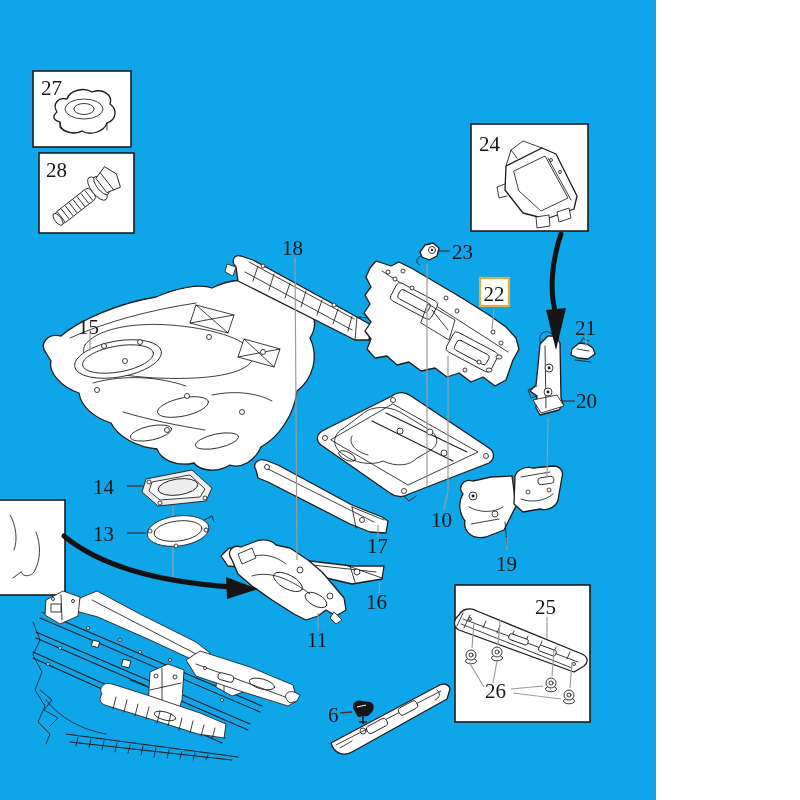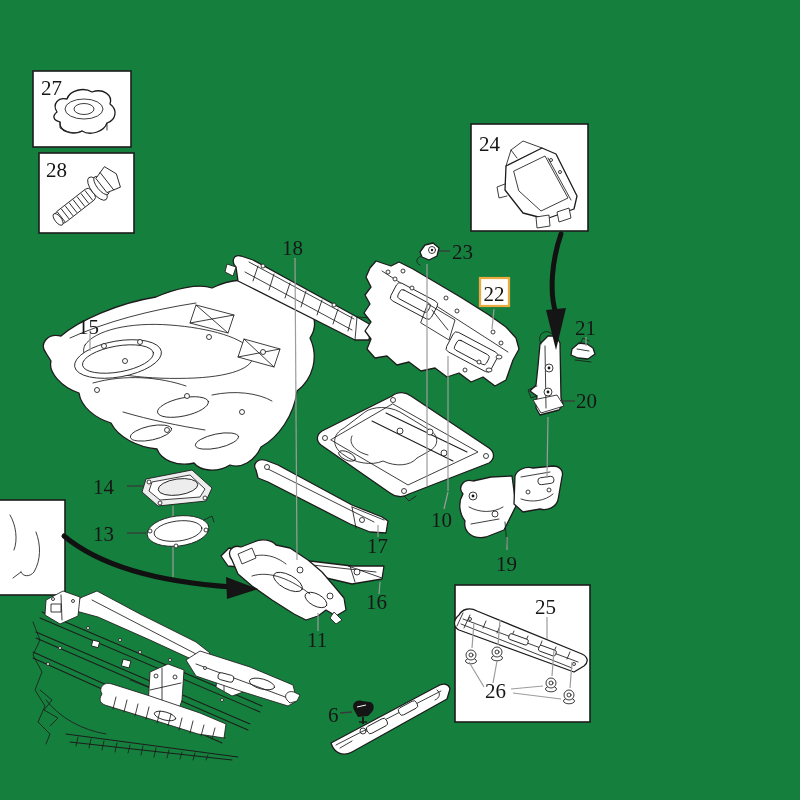--- a/index.html
+++ b/index.html
@@ -1,17 +1,17 @@
 <!DOCTYPE html>
 <html><head>
 <meta charset="utf-8">
 <title>Parts Diagram</title>
 <style>
   html,body{margin:0;padding:0;background:#ffffff;}
-  #stage{width:800px;height:800px;position:relative;background:#15803d;}
+  #stage{width:656px;height:800px;position:relative;background:#0ea5e9;}
   svg{display:block;}
   .o  {fill:#fff;stroke:#1c1c1c;stroke-width:1.3;stroke-linejoin:round;}
   .t  {fill:none;stroke:#1c1c1c;stroke-width:.85;stroke-linejoin:round;stroke-linecap:round;}
   .tf {fill:#fff;stroke:#1c1c1c;stroke-width:.85;stroke-linejoin:round;}
   .sh {fill:#ededed;stroke:#1c1c1c;stroke-width:.9;}
   .rail{fill:none;stroke:#1c1c1c;stroke-width:1.05;stroke-linecap:round;}
   .ld {fill:none;stroke:#9c9c9c;stroke-width:1.2;}
   .dsh{fill:none;stroke:#3a3a3a;stroke-width:1.3;}
   .blk{fill:#151515;stroke:none;}
   .arr{fill:none;stroke:#111;stroke-width:5;stroke-linecap:round;}

